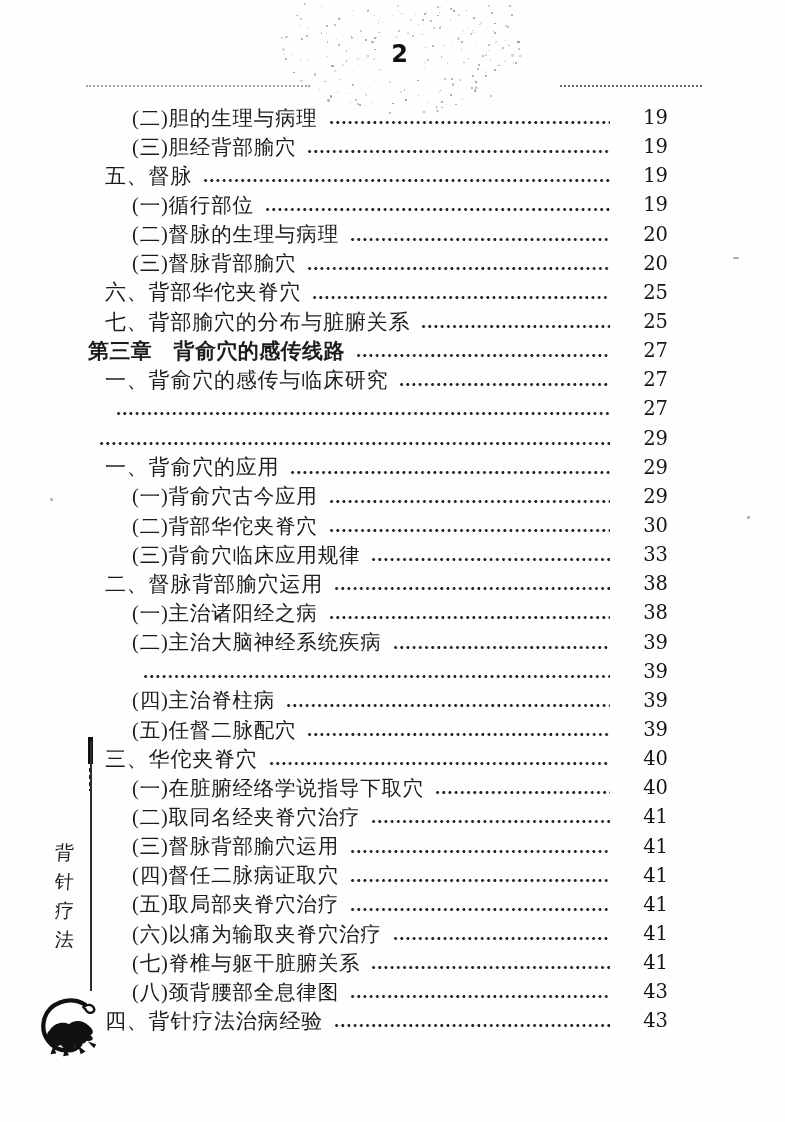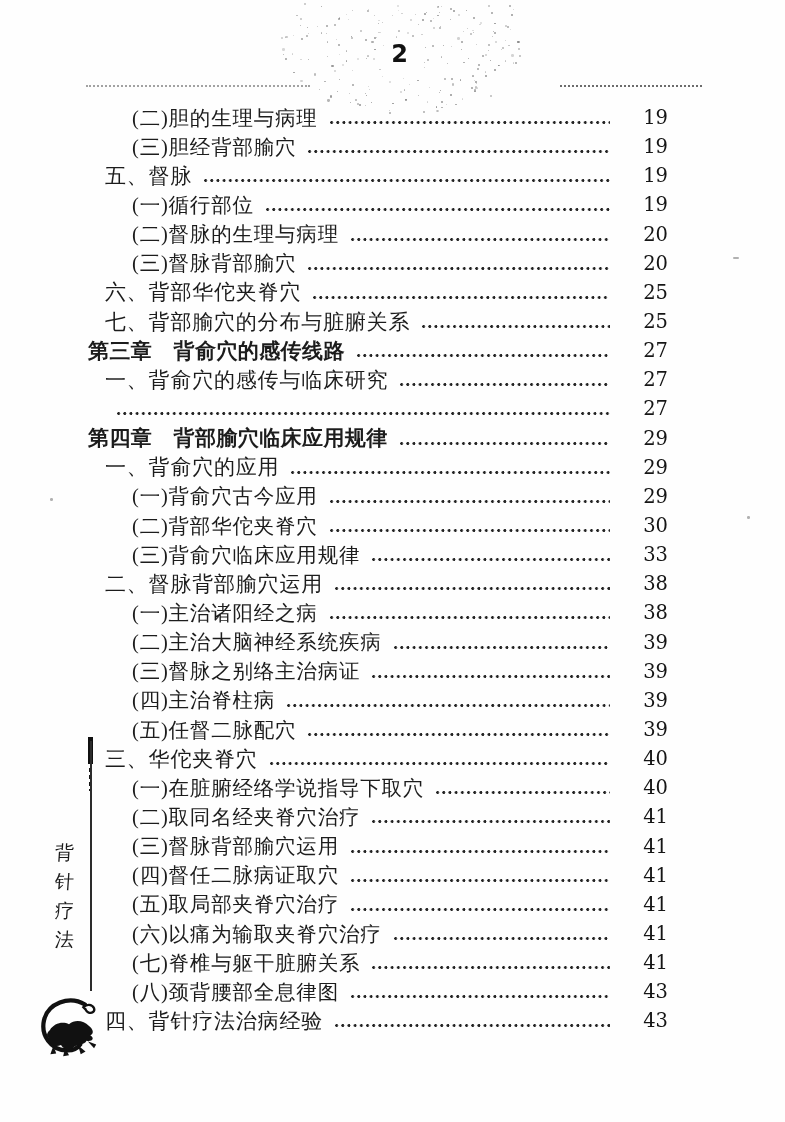--- a/index.html
+++ b/index.html
@@ -331,21 +331,20 @@
       <div class="toc-row lvl-item">
         <span class="toc-label">一、背俞穴的感传与临床研究</span>
         <span class="leader"></span>
         <span class="pageno">27</span>
       </div>
       <div class="toc-row lvl-item">
         <span class="leader"></span>
         <span class="pageno">27</span>
       </div>
       <div class="toc-row lvl-chapter">
-        <span class="toc-label">第四章　背部腧穴临床应用规律</span>
         <span class="leader"></span>
         <span class="pageno">29</span>
       </div>
       <div class="toc-row lvl-item">
         <span class="toc-label">一、背俞穴的应用</span>
         <span class="leader"></span>
         <span class="pageno">29</span>
       </div>
       <div class="toc-row lvl-subitem">
         <span class="toc-label">(一)背俞穴古今应用</span>
@@ -371,21 +370,20 @@
         <span class="toc-label">(一)主治诸阳经之病</span>
         <span class="leader"></span>
         <span class="pageno">38</span>
       </div>
       <div class="toc-row lvl-subitem">
         <span class="toc-label">(二)主治大脑神经系统疾病</span>
         <span class="leader"></span>
         <span class="pageno">39</span>
       </div>
       <div class="toc-row lvl-subitem">
-        <span class="toc-label">(三)督脉之别络主治病证</span>
         <span class="leader"></span>
         <span class="pageno">39</span>
       </div>
       <div class="toc-row lvl-subitem">
         <span class="toc-label">(四)主治脊柱病</span>
         <span class="leader"></span>
         <span class="pageno">39</span>
       </div>
       <div class="toc-row lvl-subitem">
         <span class="toc-label">(五)任督二脉配穴</span>

